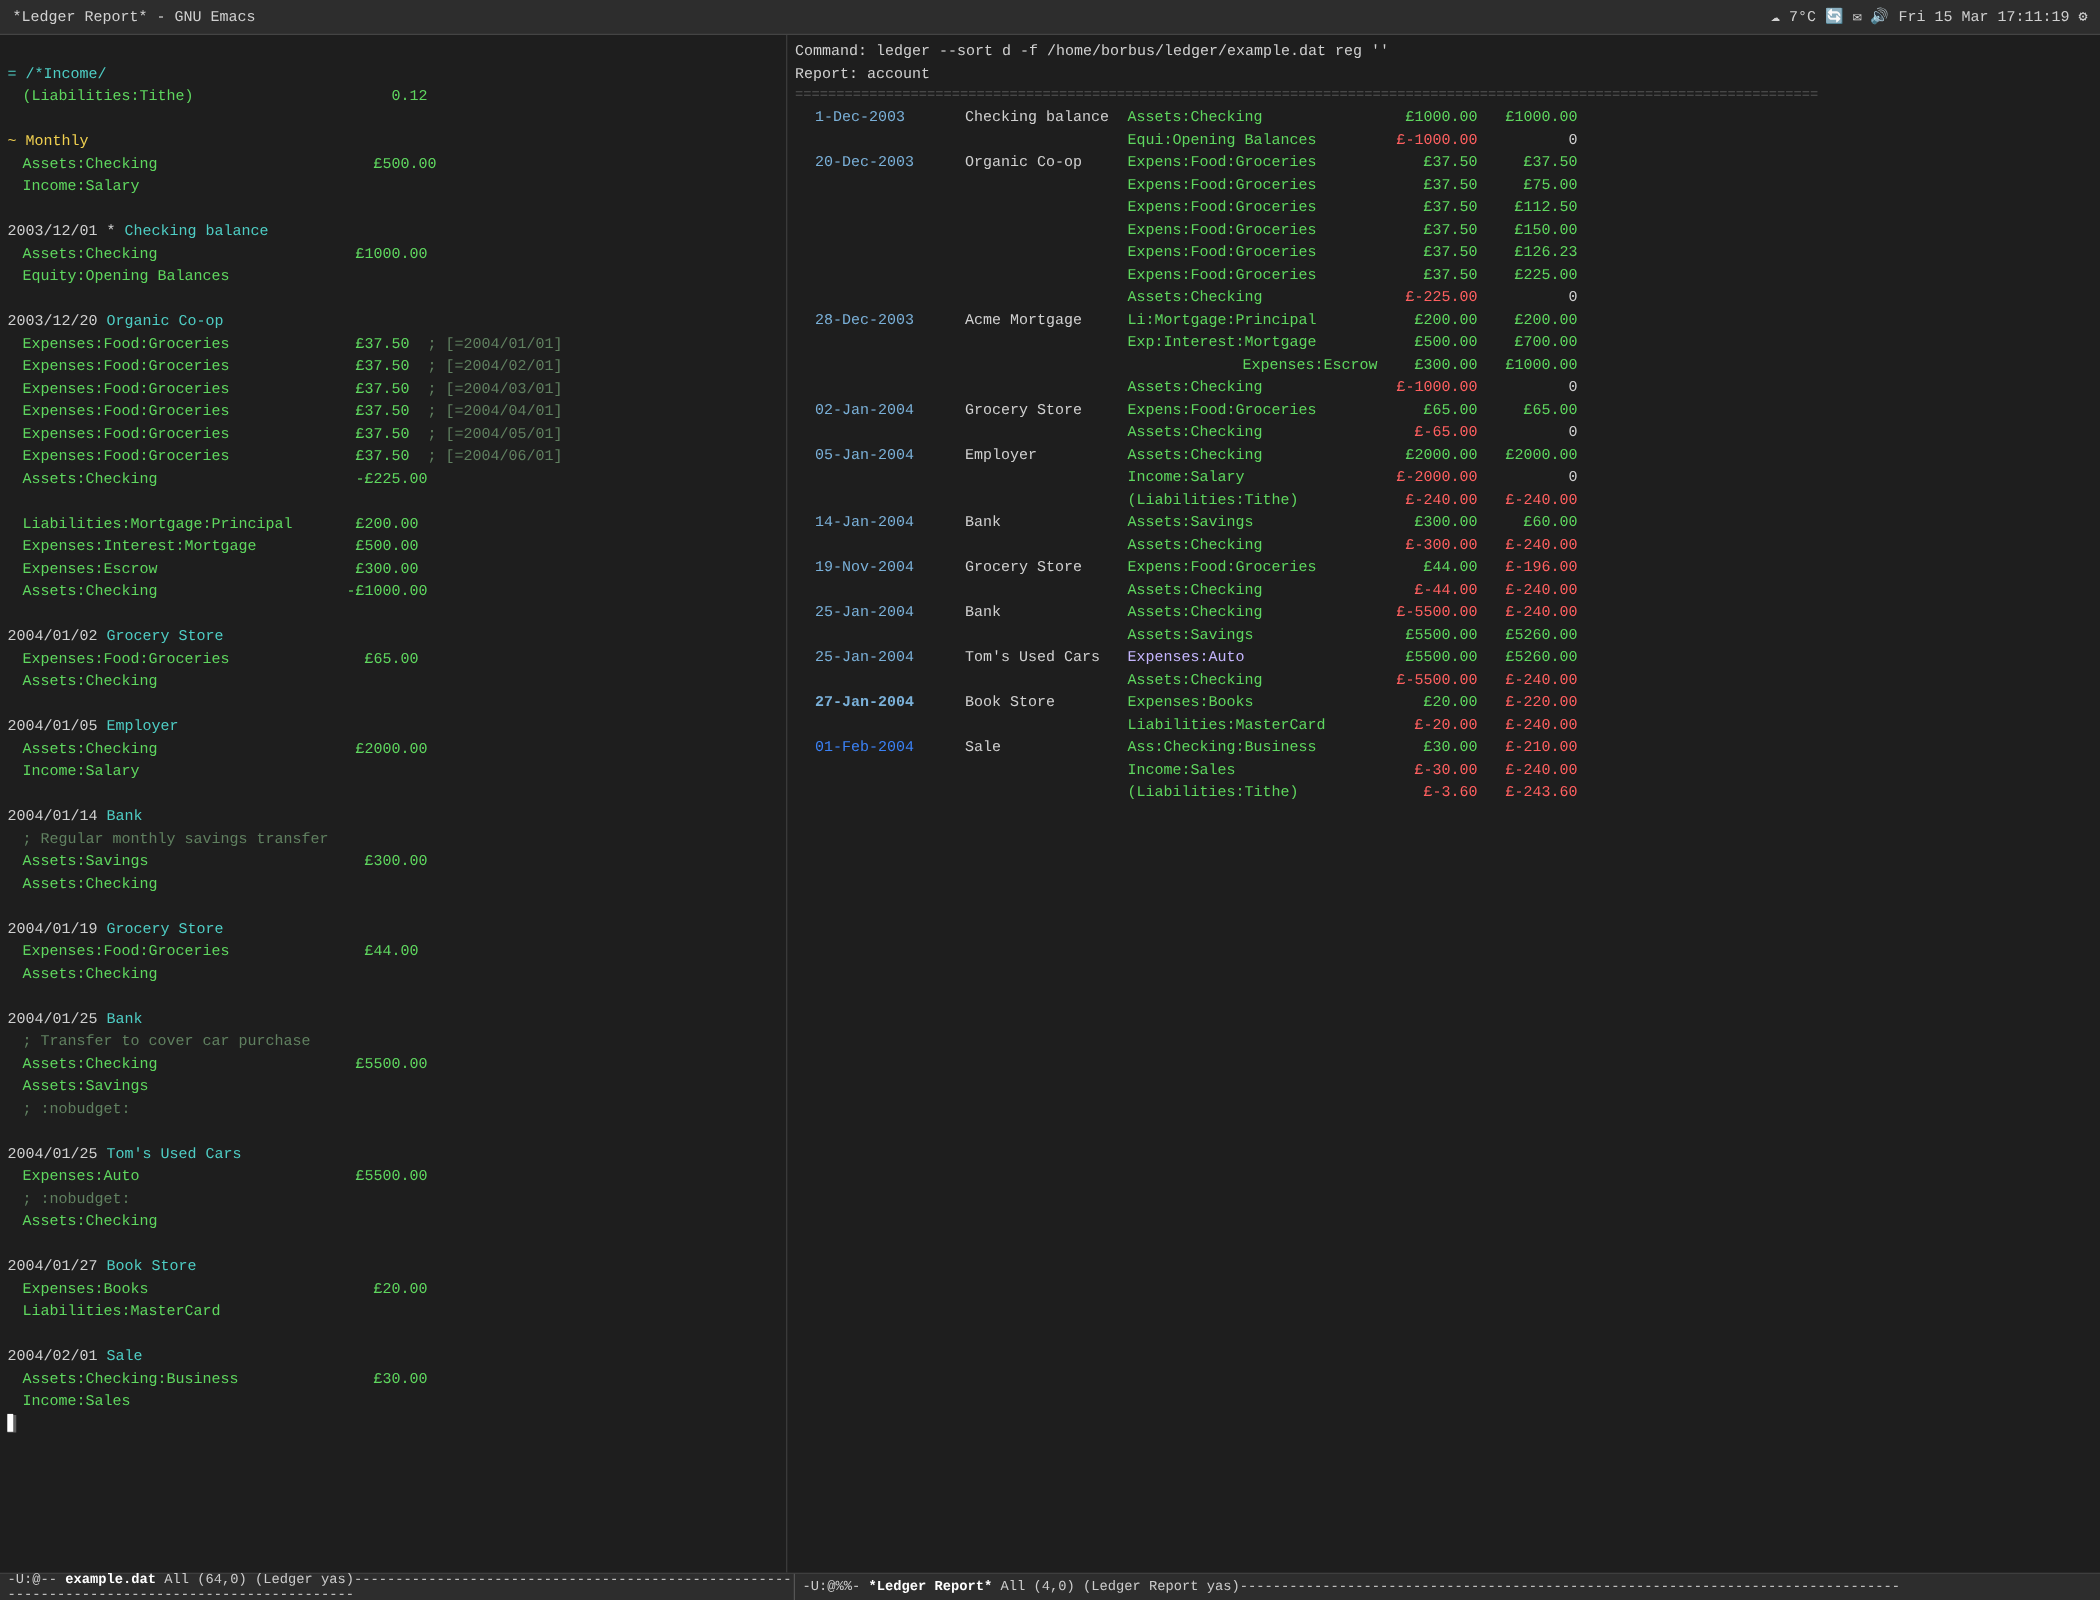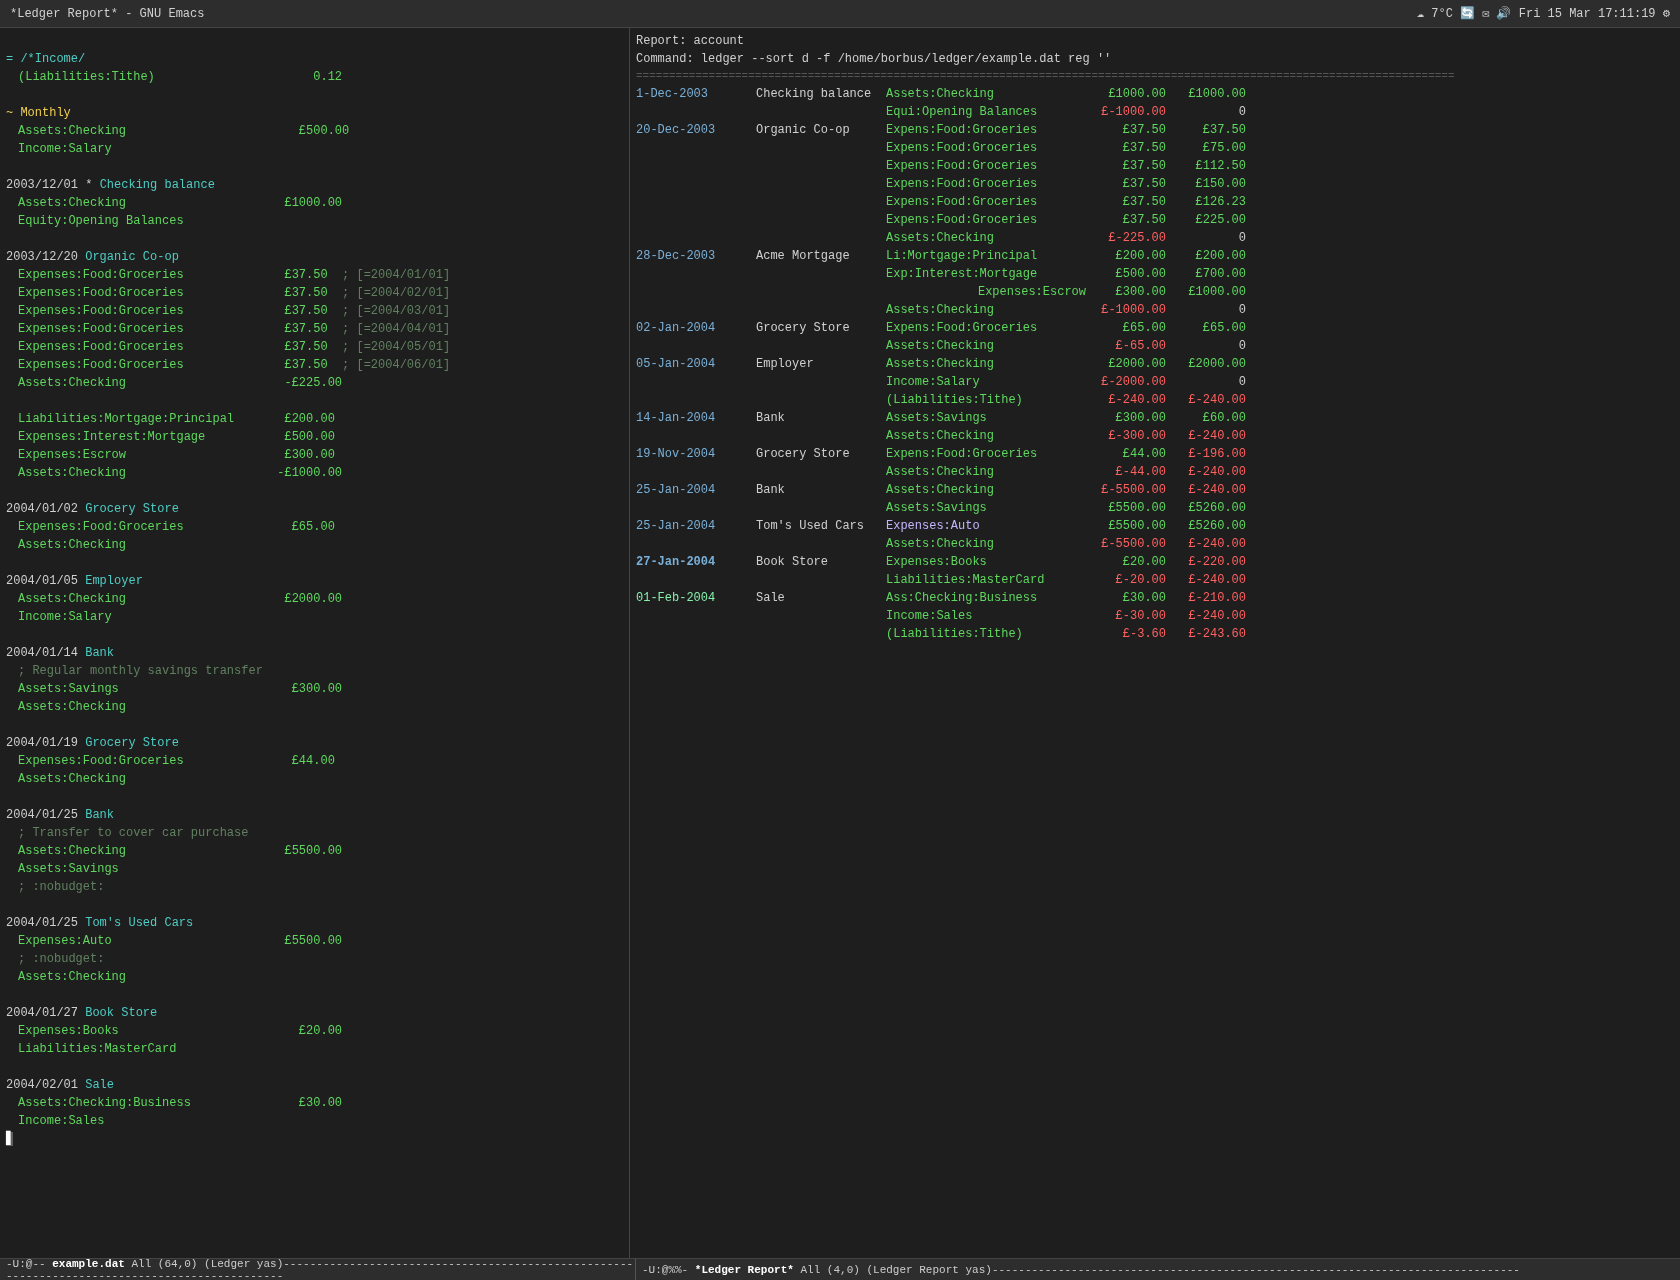--- a/index.html
+++ b/index.html
@@ -78,20 +78,21 @@
     .indent1 { margin-left: 12px; }
     .separator {
       color: #555;
       font-size: 11px;
     }
     
     .report-row {
       display: flex;
       line-height: 1.5;
       white-space: pre;
+      margin-left: 16px;
     }
     .col-date { width: 120px; flex-shrink: 0; }
     .col-desc { width: 130px; flex-shrink: 0; }
     .col-account { width: 200px; flex-shrink: 0; }
     .col-amt1 { width: 80px; flex-shrink: 0; text-align: right; }
     .col-amt2 { width: 80px; flex-shrink: 0; text-align: right; }
   </style>
 </head>
 <body>
 
@@ -161,22 +162,22 @@
     <div class="line indent1"><span class="green">Expenses:Books                         £20.00</span></div>
     <div class="line indent1"><span class="green">Liabilities:MasterCard</span></div>
     <div class="line">&nbsp;</div>
     <div class="line"><span class="white">2004/02/01 </span><span class="cyan">Sale</span></div>
     <div class="line indent1"><span class="green">Assets:Checking:Business               £30.00</span></div>
     <div class="line indent1"><span class="green">Income:Sales</span></div>
     <div class="line"><span style="background:#5f5f5f; color:#fff;">▋</span></div>
   </div>
 
   <div id="right-pane">
+    <div class="line"><span class="white">Command: ledger --sort d -f /home/borbus/ledger/example.dat reg ''</span></div>
     <div class="line"><span class="white">Report: account</span></div>
-    <div class="line"><span class="white">Command: ledger --sort d -f /home/borbus/ledger/example.dat reg ''</span></div>
     <div class="line separator" style="color:#555; font-size:11px;">============================================================================================================================</div>
 
     <div class="report-row">
       <span class="col-date" style="color:#7ab0d8;">1-Dec-2003</span><span class="col-desc" style="color:#d0d0d0;">Checking balance</span><span class="col-account" style="color:#5fd75f;">Assets:Checking</span><span class="col-amt1" style="color:#5fd75f;">£1000.00</span><span class="col-amt2" style="color:#5fd75f;">£1000.00</span>
     </div>
     <div class="report-row">
       <span class="col-date"></span><span class="col-desc"></span><span class="col-account" style="color:#5fd75f;">Equi:Opening Balances</span><span class="col-amt1" style="color:#ff6060;">£-1000.00</span><span class="col-amt2" style="color:#d0d0d0;">0</span>
     </div>
     <div class="report-row">
       <span class="col-date" style="color:#7ab0d8;">20-Dec-2003</span><span class="col-desc" style="color:#d0d0d0;">Organic Co-op</span><span class="col-account" style="color:#5fd75f;">Expens:Food:Groceries</span><span class="col-amt1" style="color:#5fd75f;">£37.50</span><span class="col-amt2" style="color:#5fd75f;">£37.50</span>
@@ -250,21 +251,21 @@
     <div class="report-row">
       <span class="col-date"></span><span class="col-desc"></span><span class="col-account" style="color:#5fd75f;">Assets:Checking</span><span class="col-amt1" style="color:#ff6060;">£-5500.00</span><span class="col-amt2" style="color:#ff6060;">£-240.00</span>
     </div>
     <div class="report-row">
       <span class="col-date" style="color:#7ab0d8;font-weight:bold;">27-Jan-2004</span><span class="col-desc" style="color:#d0d0d0;">Book Store</span><span class="col-account" style="color:#5fd75f;">Expenses:Books</span><span class="col-amt1" style="color:#5fd75f;">£20.00</span><span class="col-amt2" style="color:#ff6060;">£-220.00</span>
     </div>
     <div class="report-row">
       <span class="col-date"></span><span class="col-desc"></span><span class="col-account" style="color:#5fd75f;">Liabilities:MasterCard</span><span class="col-amt1" style="color:#ff6060;">£-20.00</span><span class="col-amt2" style="color:#ff6060;">£-240.00</span>
     </div>
     <div class="report-row">
-      <span class="col-date" style="color:#86efac;">01-Feb-2004</span><span class="col-desc" style="color:#d0d0d0;">Sale</span><span class="col-account" style="color:#5fd75f;">Ass:Checking:Business</span><span class="col-amt1" style="color:#5fd75f;">£30.00</span><span class="col-amt2" style="color:#ff6060;">£-210.00</span>
+      <span class="col-date" style="color:#3b82f6;">01-Feb-2004</span><span class="col-desc" style="color:#d0d0d0;">Sale</span><span class="col-account" style="color:#5fd75f;">Ass:Checking:Business</span><span class="col-amt1" style="color:#5fd75f;">£30.00</span><span class="col-amt2" style="color:#ff6060;">£-210.00</span>
     </div>
     <div class="report-row">
       <span class="col-date"></span><span class="col-desc"></span><span class="col-account" style="color:#5fd75f;">Income:Sales</span><span class="col-amt1" style="color:#ff6060;">£-30.00</span><span class="col-amt2" style="color:#ff6060;">£-240.00</span>
     </div>
     <div class="report-row">
       <span class="col-date"></span><span class="col-desc"></span><span class="col-account" style="color:#5fd75f;">(Liabilities:Tithe)</span><span class="col-amt1" style="color:#ff6060;">£-3.60</span><span class="col-amt2" style="color:#ff6060;">£-243.60</span>
     </div>
   </div>
 </div>
 

